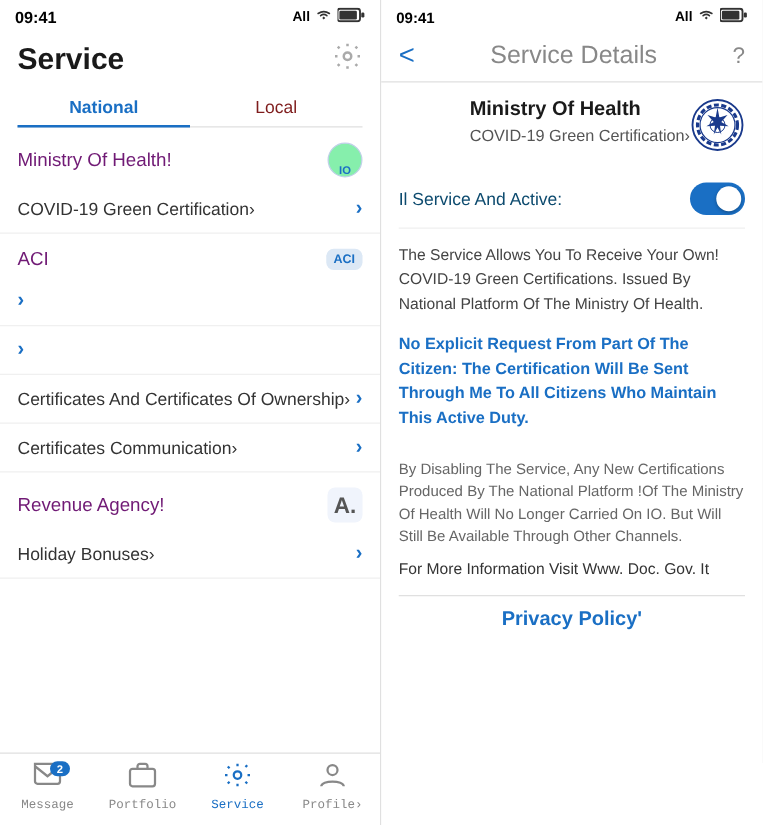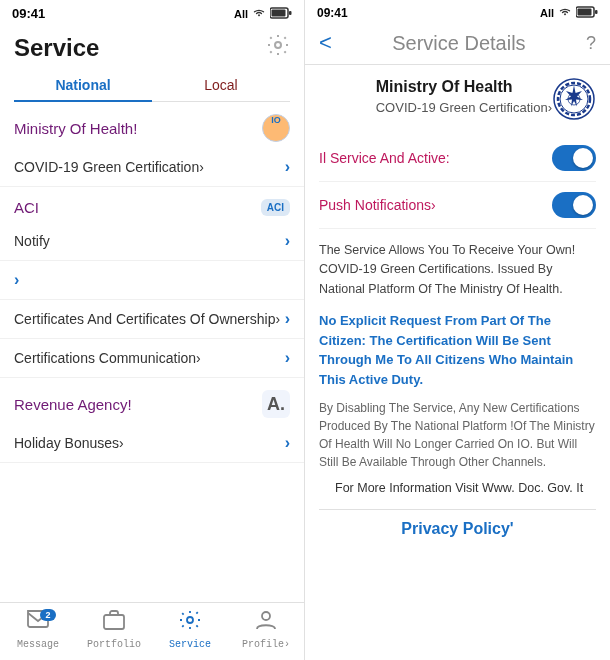--- a/index.html
+++ b/index.html
@@ -93,23 +93,23 @@
     }
     .group-name {
       font-size: 15px;
       font-weight: 400;
       color: #701a75;
     }
     .badge-circle {
       width: 28px;
       height: 28px;
       border-radius: 50%;
-      background: #fdba74;
-      display: flex;
-      align-items: flex-start;
+      background: #86efac;
+      display: flex;
+      align-items: flex-end;
       justify-content: center;
       font-size: 10px;
       font-weight: 700;
       color: #1a6fc4;
       border: 1.5px solid #c0d0e8;
     }
     .badge-letter {
       width: 28px;
       height: 28px;
       background: #f0f4fc;
@@ -249,21 +249,21 @@
 
     .toggle-row {
       display: flex;
       align-items: center;
       justify-content: space-between;
       padding: 10px 0;
       border-bottom: 1px solid #f0f0f0;
     }
     .toggle-label {
       font-size: 14px;
-      color: #be185d;
+      color: #0c4a6e;
     }
     .toggle-switch {
       width: 44px;
       height: 26px;
       background: #1a6fc4;
       border-radius: 13px;
       position: relative;
       cursor: pointer;
     }
     .toggle-switch::after {
@@ -289,29 +289,28 @@
       font-size: 13px;
       font-weight: 700;
       color: #1a6fc4;
       margin-top: 12px;
       line-height: 1.5;
     }
 
     .detail-note {
       font-size: 12px;
       color: #666;
-      margin-top: 10px;
+      margin-top: 23px;
       line-height: 1.5;
     }
 
     .detail-link {
       font-size: 12.5px;
       color: #333;
       margin-top: 10px;
-      margin-left: 16px;
     }
 
     .privacy-section {
       margin-top: 14px;
       padding-top: 10px;
       border-top: 1px solid #e0e0e0;
     }
     .privacy-title {
       font-size: 16px;
       font-weight: 700;
@@ -386,32 +385,31 @@
 
     <div class="service-group">
       <div class="group-header">
         <span class="group-name">ACI</span>
         <div style="background:#dce8f5;border-radius:6px;padding:3px 6px;display:flex;align-items:center;">
           <span style="font-size:10px;font-weight:700;color:#1a6fc4;">ACI</span>
         </div>
       </div>
     </div>
     <div class="service-item">
-      <span class="service-item-text">Notify</span>
       <span class="chevron">›</span>
     </div>
     <div class="service-item">
       <span class="chevron">›</span>
     </div>
     <div class="service-item">
       <span class="service-item-text">Certificates And Certificates Of Ownership›</span>
       <span class="chevron">›</span>
     </div>
     <div class="service-item">
-      <span class="service-item-text">Certifications Communication›</span>
+      <span class="service-item-text">Certificates Communication›</span>
       <span class="chevron">›</span>
     </div>
 
     <div class="service-group">
       <div class="group-header">
         <span class="group-name">Revenue Agency!</span>
         <div class="badge-letter">
           <span>A.</span>
         </div>
       </div>
@@ -511,24 +509,20 @@
           <circle cx="22" cy="22" r="16" fill="none" stroke="#1a3a8c" stroke-width="2.5" stroke-dasharray="4 2"></circle>
         </svg>
       </div>
     </div>
 
     <div class="toggle-row">
       <span class="toggle-label">Il Service And Active:</span>
       <div class="toggle-switch"></div>
     </div>
 
-    <div class="toggle-row">
-      <span class="toggle-label">Push Notifications›</span>
-      <div class="toggle-switch"></div>
-    </div>
 
     <div class="detail-description">The Service Allows You To Receive Your Own! COVID-19 Green Certifications. Issued By National Platform Of The Ministry Of Health.</div>
 
     <div class="detail-bold-text">No Explicit Request From Part Of The Citizen: The Certification Will Be Sent Through Me To All Citizens Who Maintain This Active Duty.</div>
 
     <div class="detail-note">By Disabling The Service, Any New Certifications Produced By The National Platform !Of The Ministry Of Health Will No Longer Carried On IO. But Will Still Be Available Through Other Channels.</div>
 
     <div class="detail-link">For More Information Visit Www. Doc. Gov. It</div>
 
     <div class="privacy-section">

